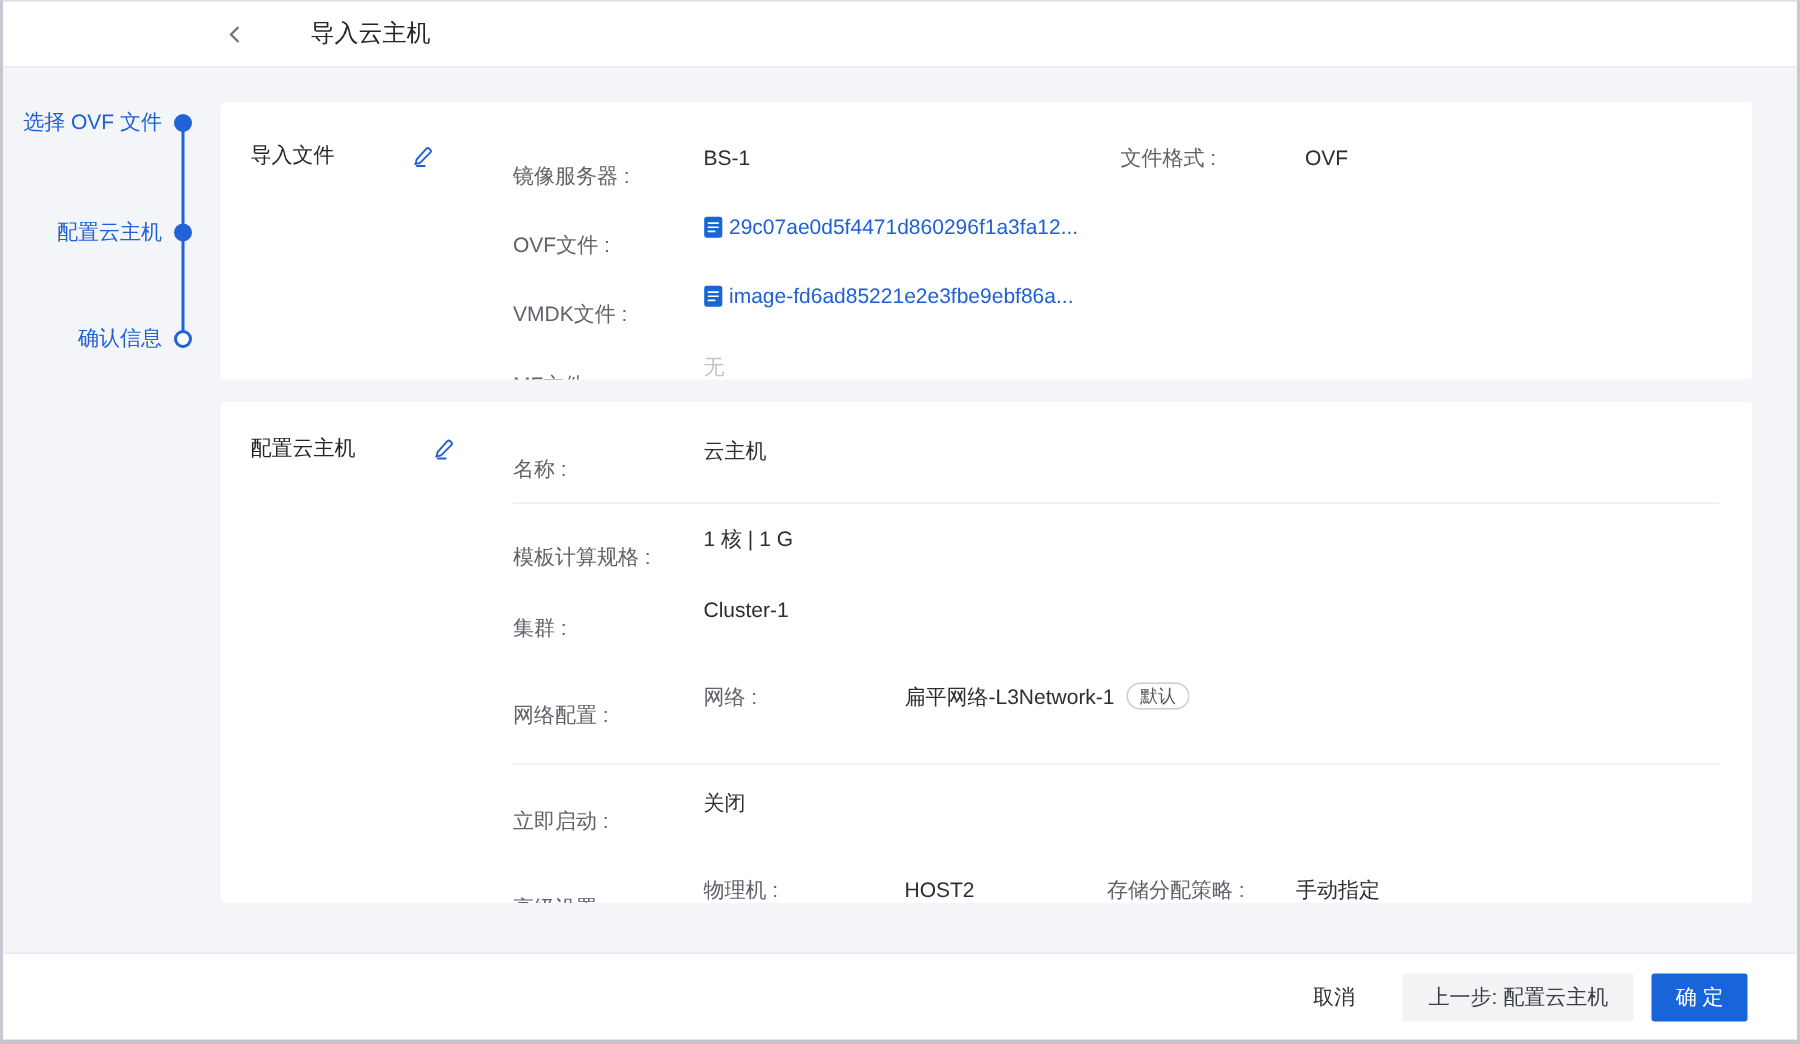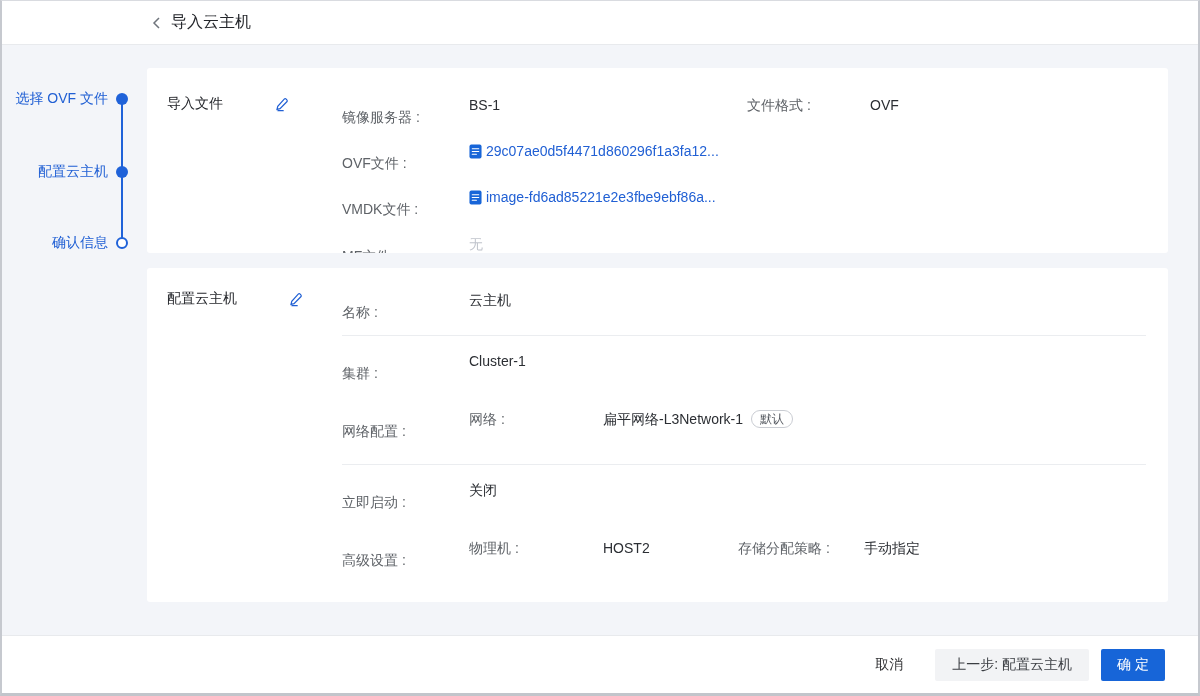--- a/index.html
+++ b/index.html
@@ -22,27 +22,28 @@
     overflow: hidden;
   }
   
   .header {
     flex: 0 0 44px;
     background: #fff;
     border-bottom: 1px solid #e8eaed;
     display: flex;
     align-items: center;
     padding-left: 147px;
+    gap: 36px;
   }
   .back-icon { display: inline-flex; width: 16px; height: 16px; margin-right: 6px; cursor: pointer; }
   .page-title { font-size: 16px; color: #24262b; }
   
   .main { flex: 1 1 auto; position: relative; overflow: hidden; }
   
-  .stepper { position: absolute; left: 0; top: 17px; width: 145px; height: 100%; }
+  .stepper { position: absolute; left: 0; top: 0; width: 145px; height: 100%; }
   .step-line {
     position: absolute; left: 119px; top: 37px; width: 2px; height: 144px;
     background: #1f62d9;
   }
   .step { position: absolute; left: 0; width: 126px; height: 20px;
     display: flex; align-items: center; justify-content: flex-end; cursor: pointer; }
   .step-1 { top: 27px; } .step-2 { top: 100px; } .step-3 { top: 171px; }
   .step-label { color: #2160d4; font-size: 14px; white-space: nowrap; }
   .step-dot {
     width: 12px; height: 12px; border-radius: 50%; margin-left: 8px; flex: 0 0 12px;
@@ -205,20 +206,24 @@
         </div>
         <div class="rows">
 
           <div class="row">
             <span class="lbl w-lbl">名称 :</span>
             <span class="val">云主机</span>
           </div>
 
           <div class="divider"></div>
 
+          <div class="row mt13">
+            <span class="lbl w-lbl">模板计算规格 :</span>
+            <span class="val">1 核 | 1 G</span>
+          </div>
           <div class="row mt15">
             <span class="lbl w-lbl">集群 :</span>
             <span class="val">Cluster-1</span>
           </div>
           <div class="row mt26">
             <span class="lbl w-lbl">网络配置 :</span>
             <span class="lbl w-lbl-in">网络 :</span>
             <span class="val"><span>扁平网络-L3Network-1</span><span class="badge">默认</span></span>
           </div>
 

